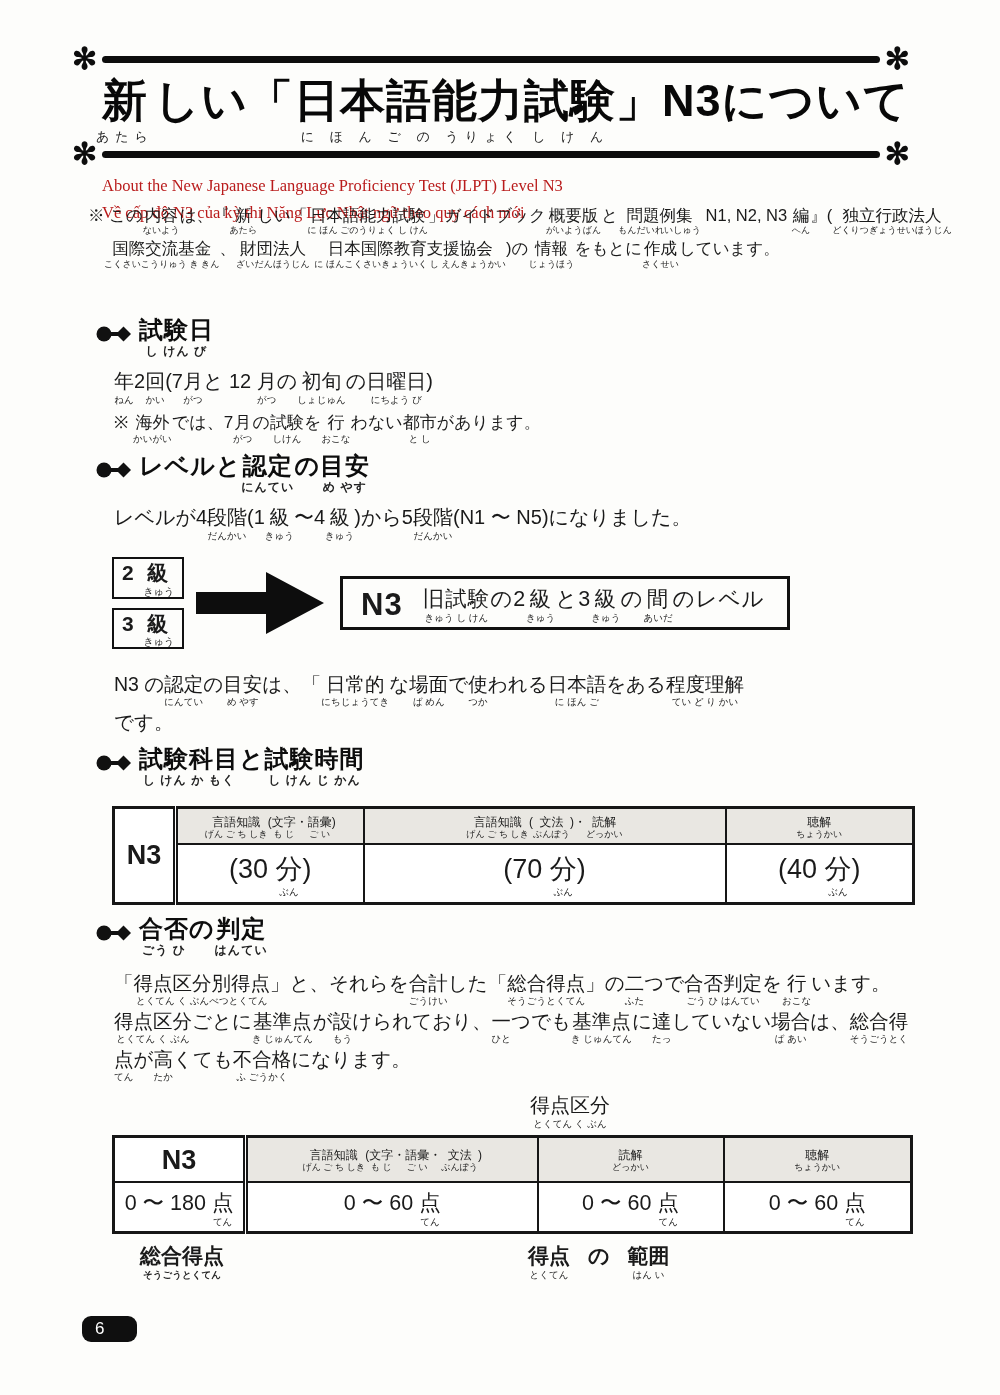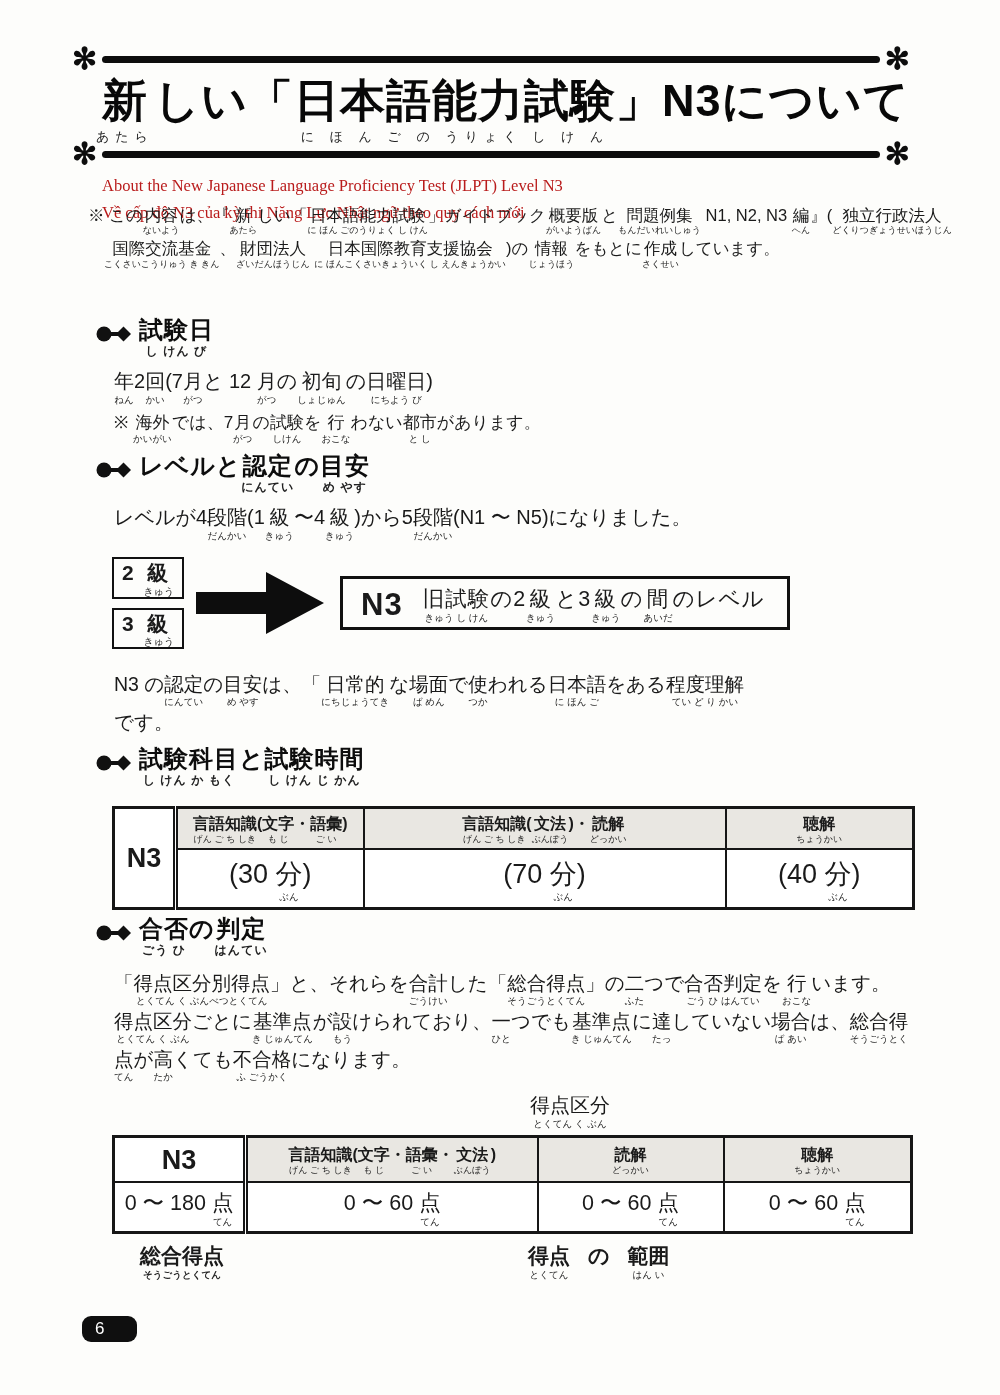--- a/index.html
+++ b/index.html
@@ -56,21 +56,21 @@
   .para{margin:24px 0 0 18px;font-size:19.5px;}
   .para2{margin:4px 0 0 18px;font-size:19.5px;}
 
   
   table{border-collapse:collapse;table-layout:fixed;background:#fff;}
   .jtable{border:3px solid #161616;margin:20px 0 0 16px;}
   .jtable td,.jtable th{border:2px solid #161616;padding:0;}
   .jtable .rl{justify-content:center;}
   .lvl-cell{font-size:27px;font-weight:bold;text-align:center;background:#fff;border-right-style:double !important;border-right-width:5px !important;}
   .hd-cell{background:#e9e7e2;padding:6px 2px 3px !important;}
-  .hd-cell .b{font-size:16px;font-weight:bold;}
+  .hd-cell .b{font-size:12px;font-weight:normal;}
   .hd-cell .r{font-size:9px;}
   .tm-cell{padding:9px 2px 5px !important;}
   .tm-cell .b{font-size:27px;}
   .val-cell{padding:8px 2px 4px !important;}
   .val-cell .b{font-size:21.5px;}
   .dash-left{border-left:2px dashed #161616 !important;}
 
   .score-label{margin:12px 0 0 434px;font-size:20px;}
   .score-label .r{font-size:9.5px;}
   .t2-labels{position:relative;height:46px;margin-top:6px;}

